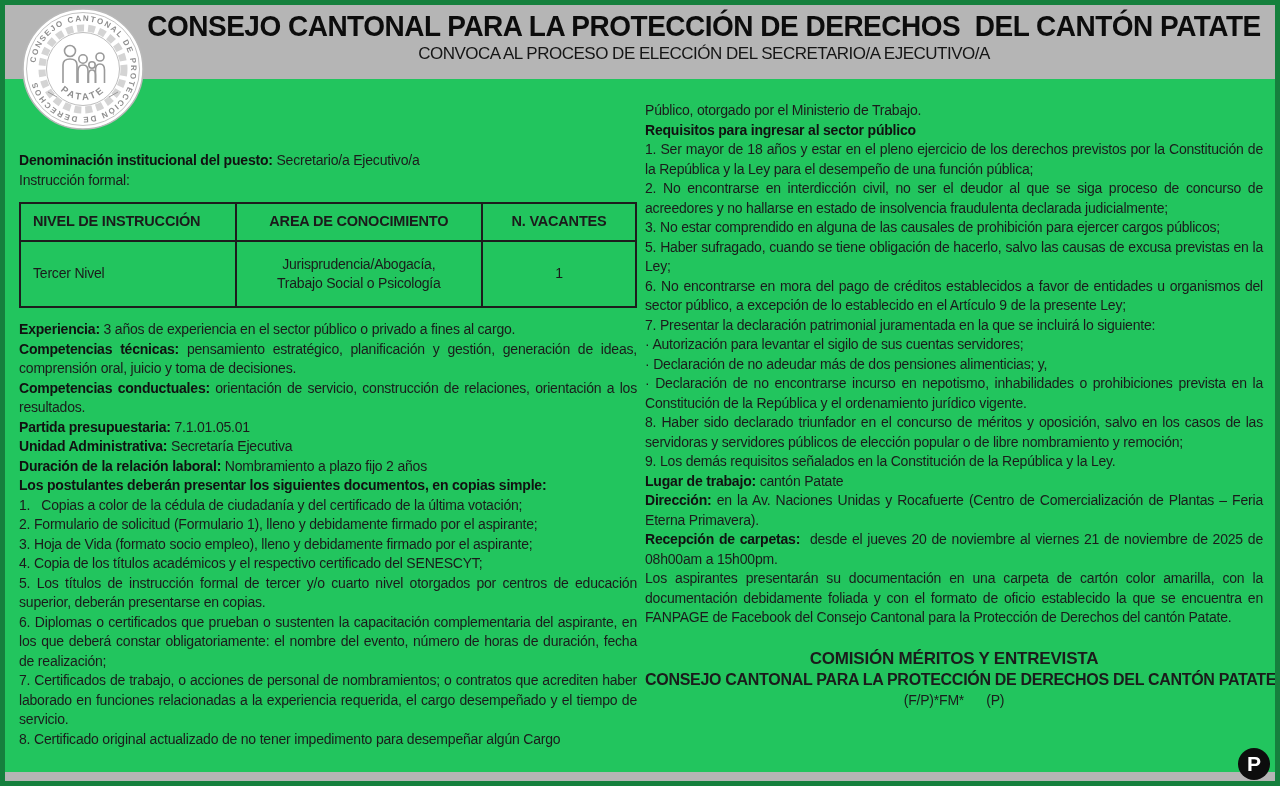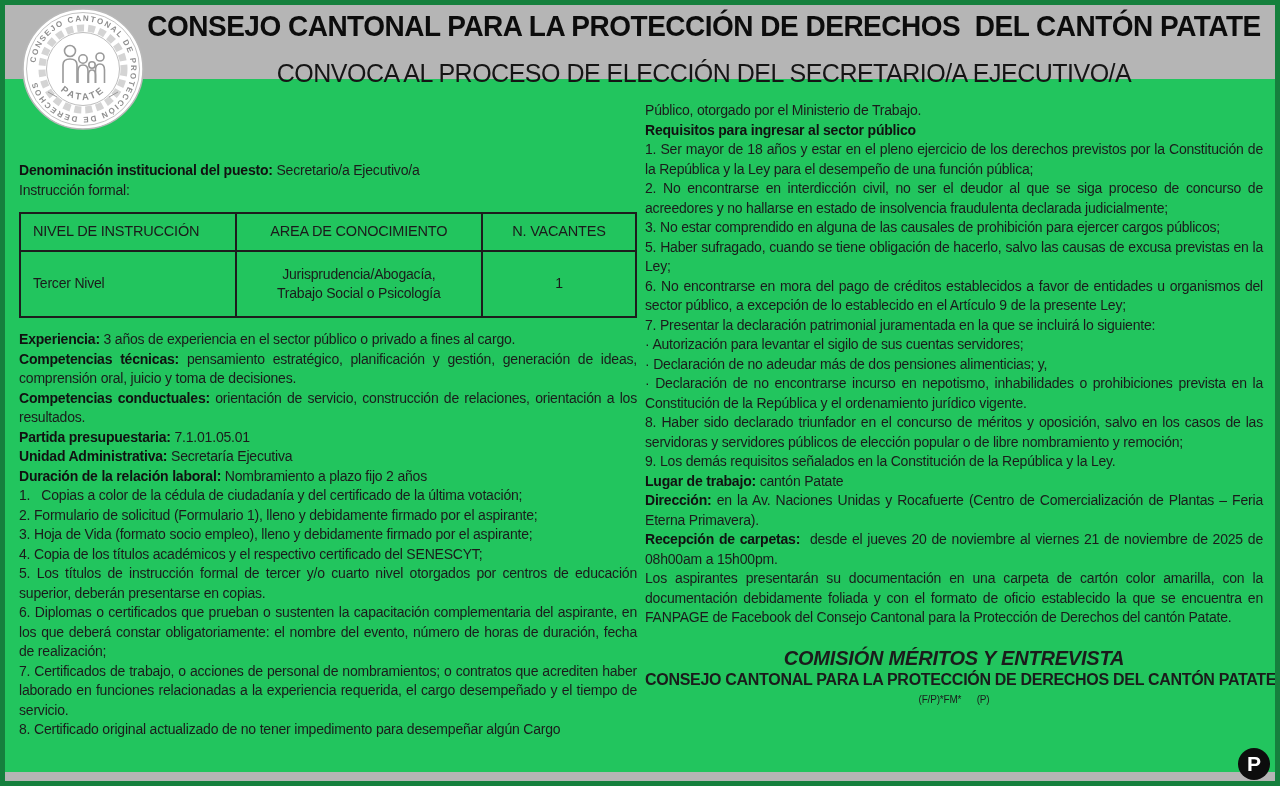--- a/index.html
+++ b/index.html
@@ -22,51 +22,51 @@
   .titles {
     position: absolute; top: 4px; left: 140px; right: 12px;
     text-align: center; z-index: 2;
   }
   .title1 {
     font-size: 28px; font-weight: 700; letter-spacing: -0.5px;
     color: #0c0c0c; transform: scaleY(1.08); transform-origin: top center;
     white-space: nowrap;
   }
   .title2 {
-    font-size: 25px; font-weight: 400; letter-spacing: -0.5px;
-    color: #151515; margin-top: 18px; white-space: nowrap;
+    font-size: 17px; font-weight: 400; letter-spacing: -0.5px;
+    color: #151515; margin-top: 3px; white-space: nowrap;
   }
   
   .logo { position: absolute; left: 16px; top: 2px; width: 124px; height: 124px; z-index: 3; }
   
   .col { position: absolute; font-size: 14px; line-height: 19.5px; letter-spacing: -0.2px; text-align: justify; margin-top: 18px; }
-  .col-left  { left: 14px;  top: 138px; width: 618px; }
+  .col-left  { left: 14px;  top: 128px; width: 618px; }
   .col-right { left: 640px; top: 78px;  width: 618px; }
   .col p { margin: 0; }
   b { font-weight: 700; color: #111; }
   
   table.instr {
     border-collapse: collapse; width: 100%;
     margin: 12px 0 12px 0;
   }
   table.instr th, table.instr td { border: 2px solid #1d1d1d; }
   table.instr th {
-    font-size: 14.5px; font-weight: 400; height: 38px;
+    font-size: 14.5px; font-weight: 700; height: 38px;
     text-align: center; letter-spacing: -0.2px;
   }
   table.instr td { height: 66px; text-align: center; font-size: 14px; }
   table.instr th:first-child, table.instr td:first-child { text-align: left; padding-left: 12px; width: 35%; }
   table.instr th:nth-child(2) { width: 40%; }
   table.instr td:nth-child(2) { padding: 0 40px; }
   table.instr th:nth-child(3) { width: 25%; }
   
   .sig { margin-top: 20px; text-align: center; }
-  .sig-line1 { font-weight: 700; font-size: 20px; line-height: 21px; font-style: italic; }
+  .sig-line1 { font-weight: 700; font-size: 17px; line-height: 21px; }
   .sig-line2 { font-weight: 700; font-size: 16px; line-height: 21px; letter-spacing: -0.3px; white-space: nowrap; }
-  .sig-line3 { font-size: 10px; line-height: 20px; }
+  .sig-line3 { font-size: 14px; line-height: 20px; }
   
   .strip { position: absolute; left: 0; right: 0; bottom: 0; height: 9px; background: #b5b5b5; }
   .p-badge {
     position: absolute; right: 5px; bottom: 1px; width: 32px; height: 32px;
     border-radius: 50%; background: #0d0d0d; color: #ffffff;
     display: flex; align-items: center; justify-content: center;
     font-size: 21px; font-weight: 700; z-index: 4;
   }
 </style>
 </head>
@@ -131,20 +131,21 @@
       </tr>
     </tbody>
       </table>
 
     <p><b>Experiencia:</b><span> 3 años de experiencia en el sector público o privado a fines al cargo.</span></p>
     <p><b>Competencias técnicas:</b><span> pensamiento estratégico, planificación y gestión, generación de ideas, comprensión oral, juicio y toma de decisiones.</span></p>
     <p><b>Competencias conductuales:</b><span> orientación de servicio, construcción de relaciones, orientación a los resultados.</span></p>
     <p><b>Partida presupuestaria:</b><span> 7.1.01.05.01</span></p>
     <p><b>Unidad Administrativa:</b><span> Secretaría Ejecutiva</span></p>
     <p><b>Duración de la relación laboral:</b><span> Nombramiento a plazo fijo 2 años</span></p>
+    <p><b>Los postulantes deberán presentar los siguientes documentos, en copias simple:</b><span></span></p>
 
     <p>1.&nbsp;&nbsp;&nbsp;Copias a color de la cédula de ciudadanía y del certificado de la última votación;</p>
     <p>2. Formulario de solicitud (Formulario 1), lleno y debidamente firmado por el aspirante;</p>
     <p>3. Hoja de Vida (formato socio empleo), lleno y debidamente firmado por el aspirante;</p>
     <p>4. Copia de los títulos académicos y el respectivo certificado del SENESCYT;</p>
     <p>5. Los títulos de instrucción formal de tercer y/o cuarto nivel otorgados por centros de educación superior, deberán presentarse en copias.</p>
     <p>6. Diplomas o certificados que prueban o sustenten la capacitación complementaria del aspirante, en los que deberá constar obligatoriamente: el nombre del evento, número de horas de duración, fecha de realización;</p>
     <p>7. Certificados de trabajo, o acciones de personal de nombramientos; o contratos que acrediten haber laborado en funciones relacionadas a la experiencia requerida, el cargo desempeñado y el tiempo de servicio.</p>
     <p>8. Certificado original actualizado de no tener impedimento para desempeñar algún Cargo</p>
   </div>

